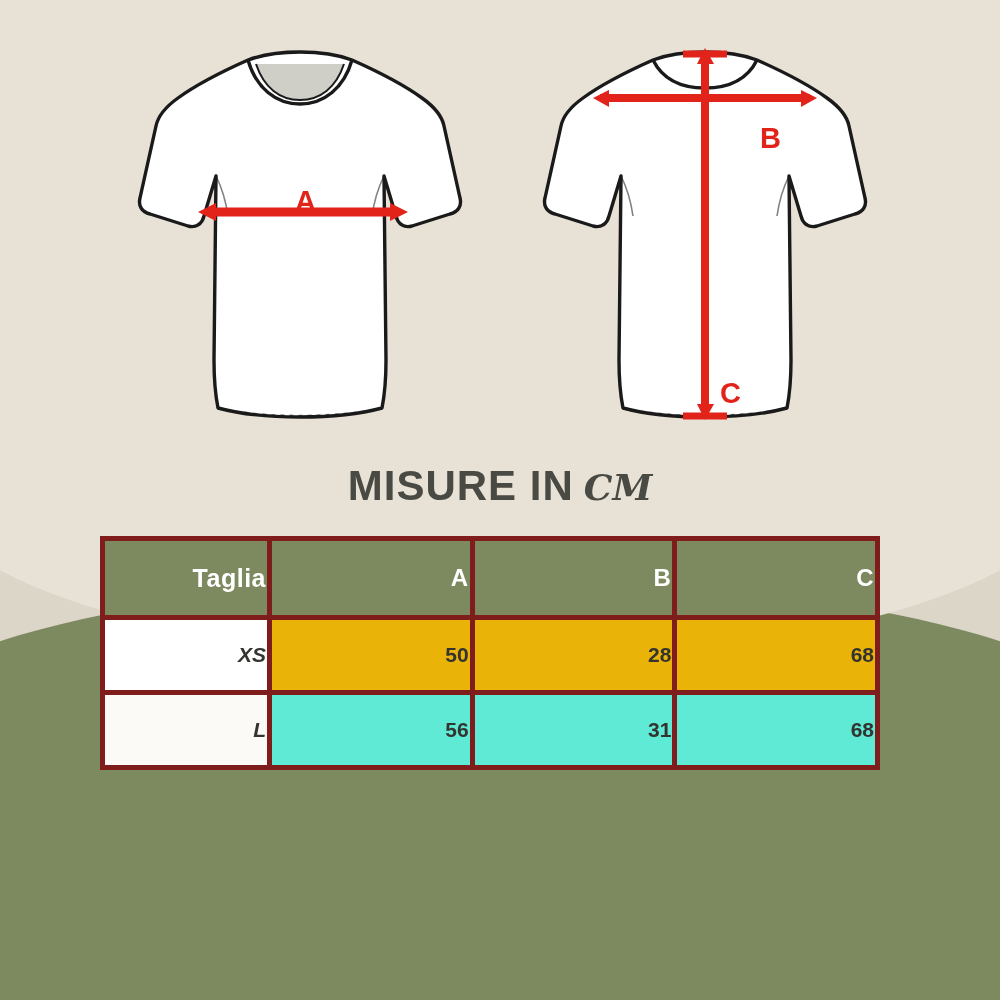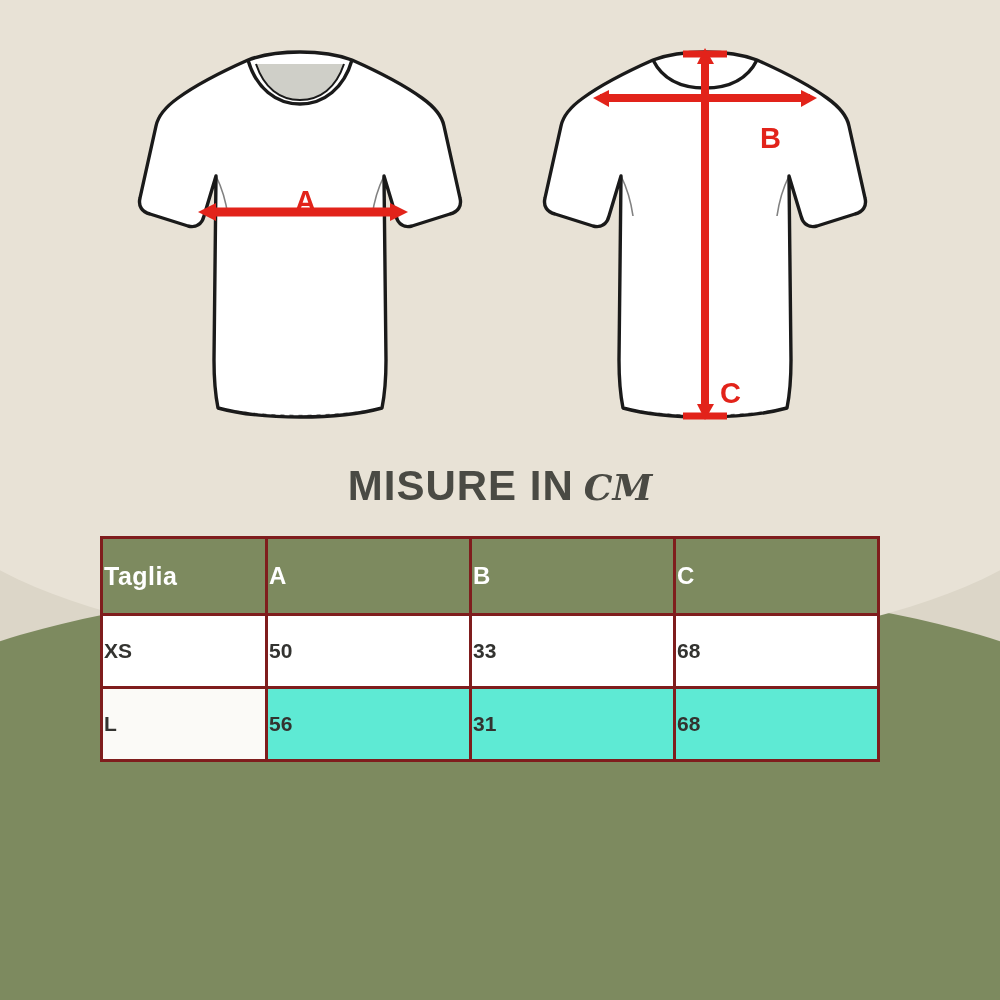--- a/index.html
+++ b/index.html
@@ -89,44 +89,45 @@
   .size-table {
     position: absolute;
     top: 536px;
     left: 100px;
     width: 780px;
     border-collapse: collapse;
     table-layout: fixed;
   }
   .size-table th,
   .size-table td {
-    border: 3px solid #7f1d1d;
+    border: 5px solid #7f1d1d;
     height: 68px;
-    text-align: left;
+    text-align: right;
     font-size: 21px;
     font-weight: bold;
     font-family: "Liberation Sans", sans-serif;
   }
   .size-table thead th {
     background: #7d8a5f;
     color: #ffffff;
     height: 72px;
     font-size: 24px;
     letter-spacing: 0.5px;
   }
   .size-table thead th:first-child { font-size: 25px; }
   .size-table tbody td {
-    background: #ffffff;
+    background: #eab308;
     color: #333330;
   }
   .size-table tbody tr:nth-child(2) td {
     background: #5eead4;
   }
   .size-table tbody td:first-child {
     background: #ffffff;
+    font-style: italic;
   }
   .size-table tbody tr:nth-child(2) td:first-child {
     background: #fbfaf7;
   }
   .col-size { width: 160px; }
 </style>
 </head>
 <body>
 
 <div class="canvas">
@@ -196,21 +197,21 @@
         <th class="col-size">Taglia</th>
         <th>A</th>
         <th>B</th>
         <th>C</th>
       </tr>
     </thead>
     <tbody>
       <tr>
         <td class="col-size">XS</td>
         <td>50</td>
-        <td>33</td>
+        <td>28</td>
         <td>68</td>
       </tr>
       <tr>
         <td class="col-size">L</td>
         <td>56</td>
         <td>31</td>
         <td>68</td>
       </tr>
     </tbody>
   </table>

